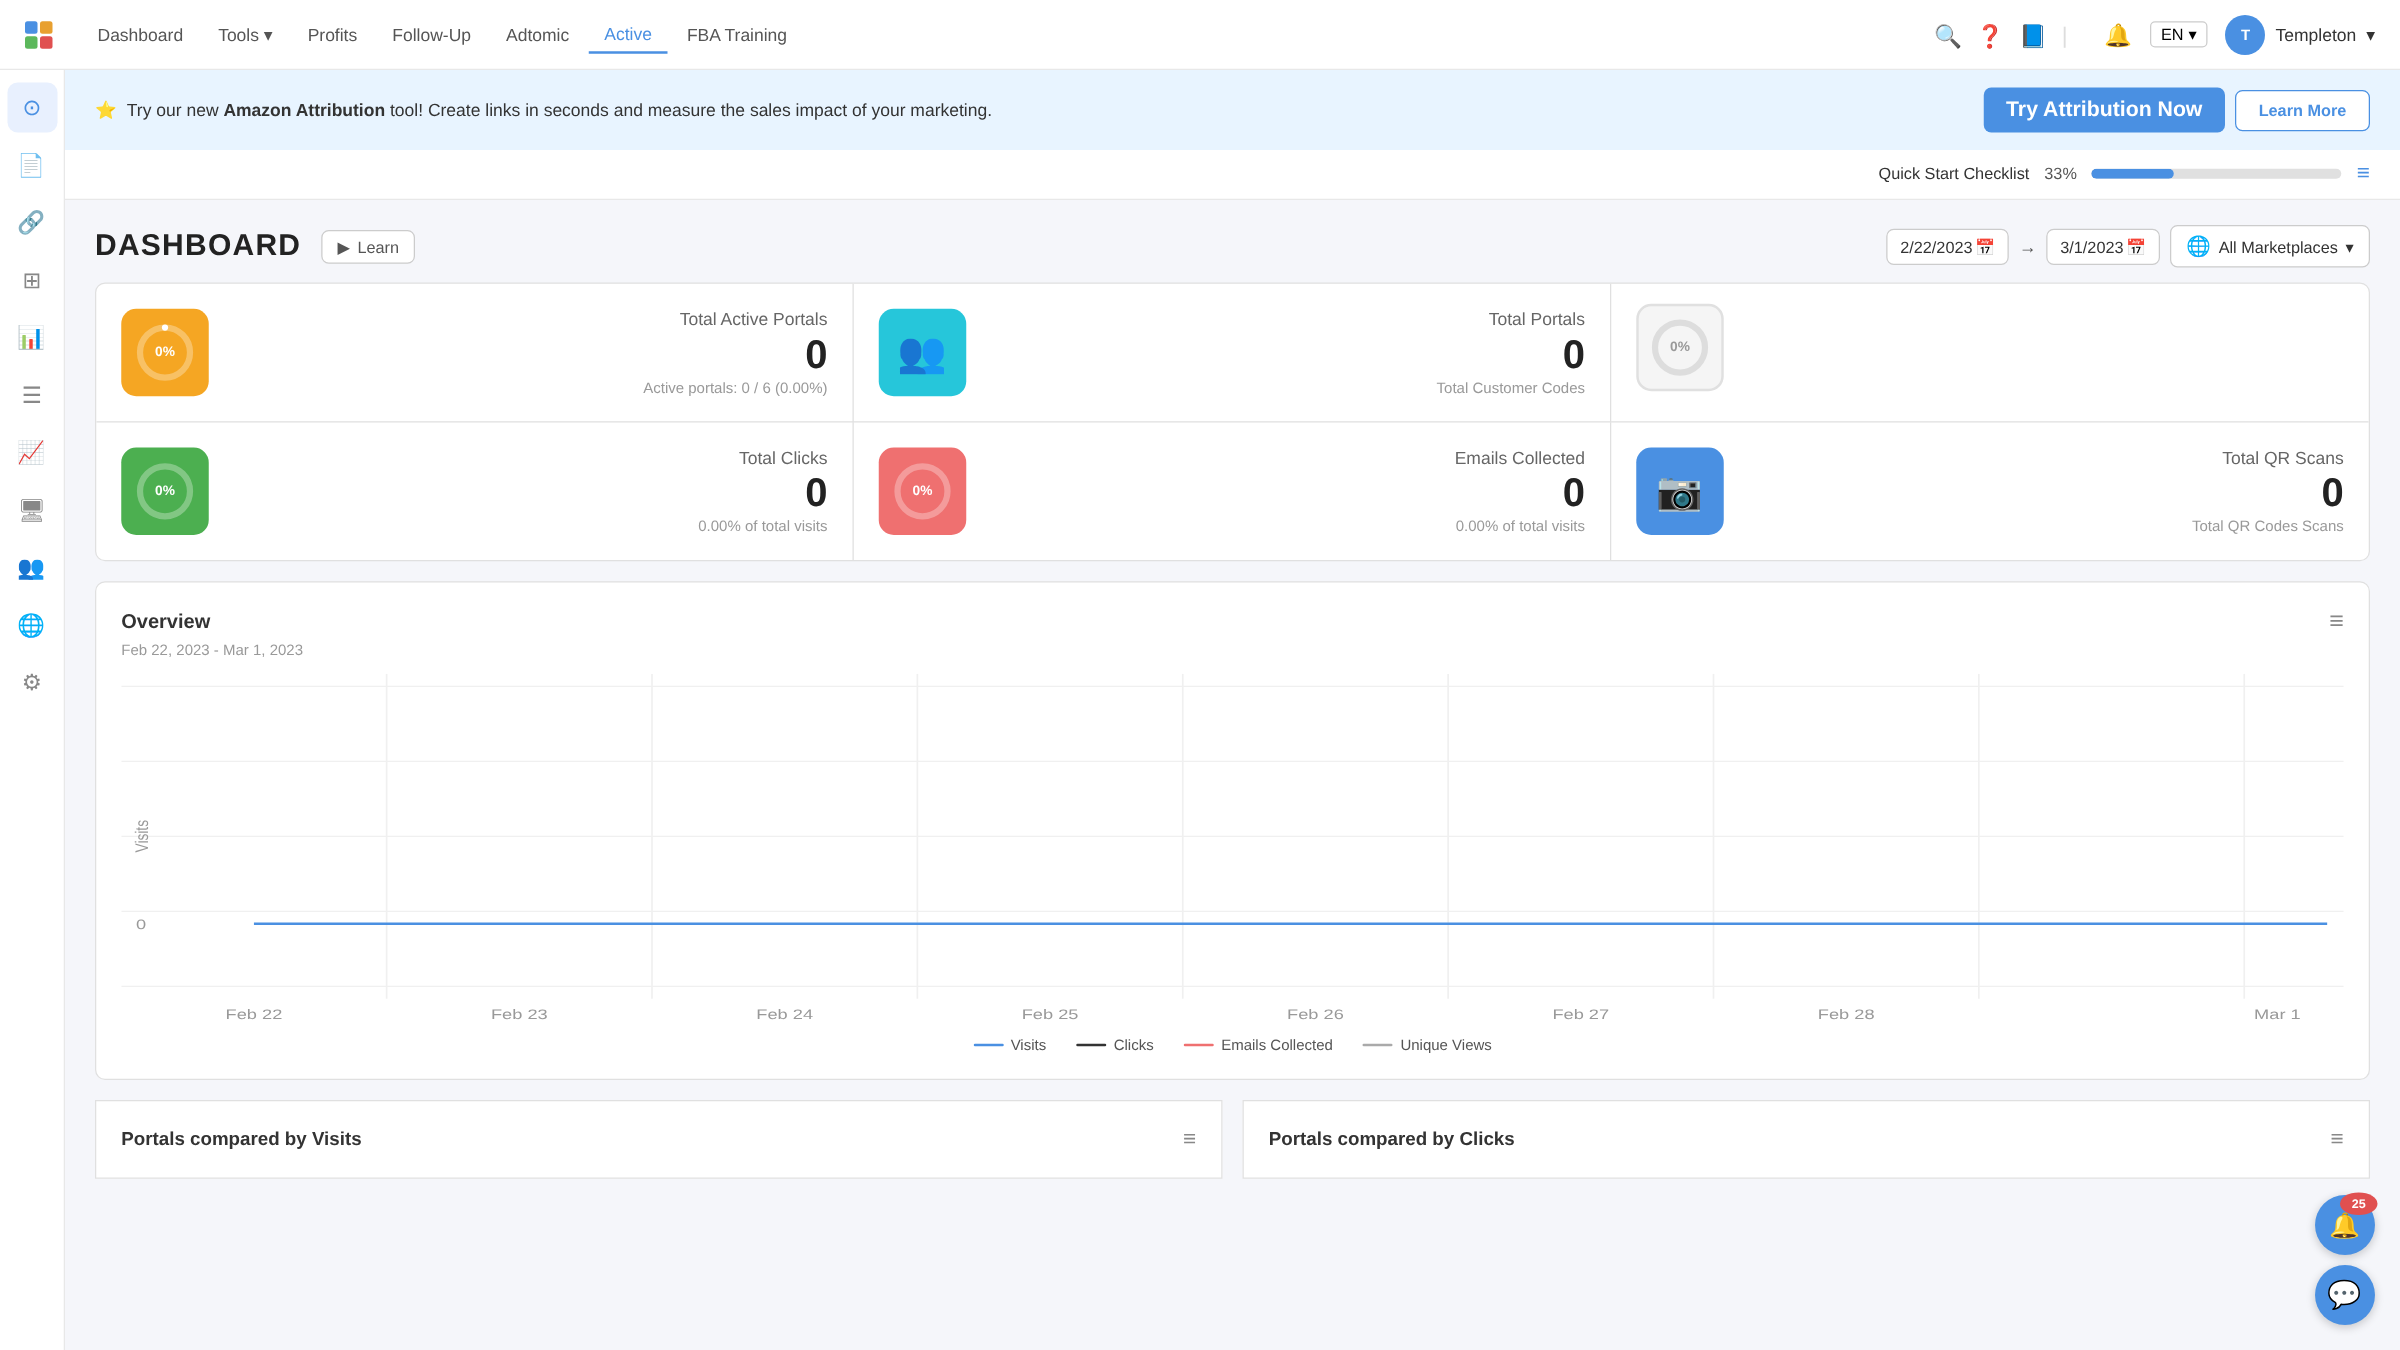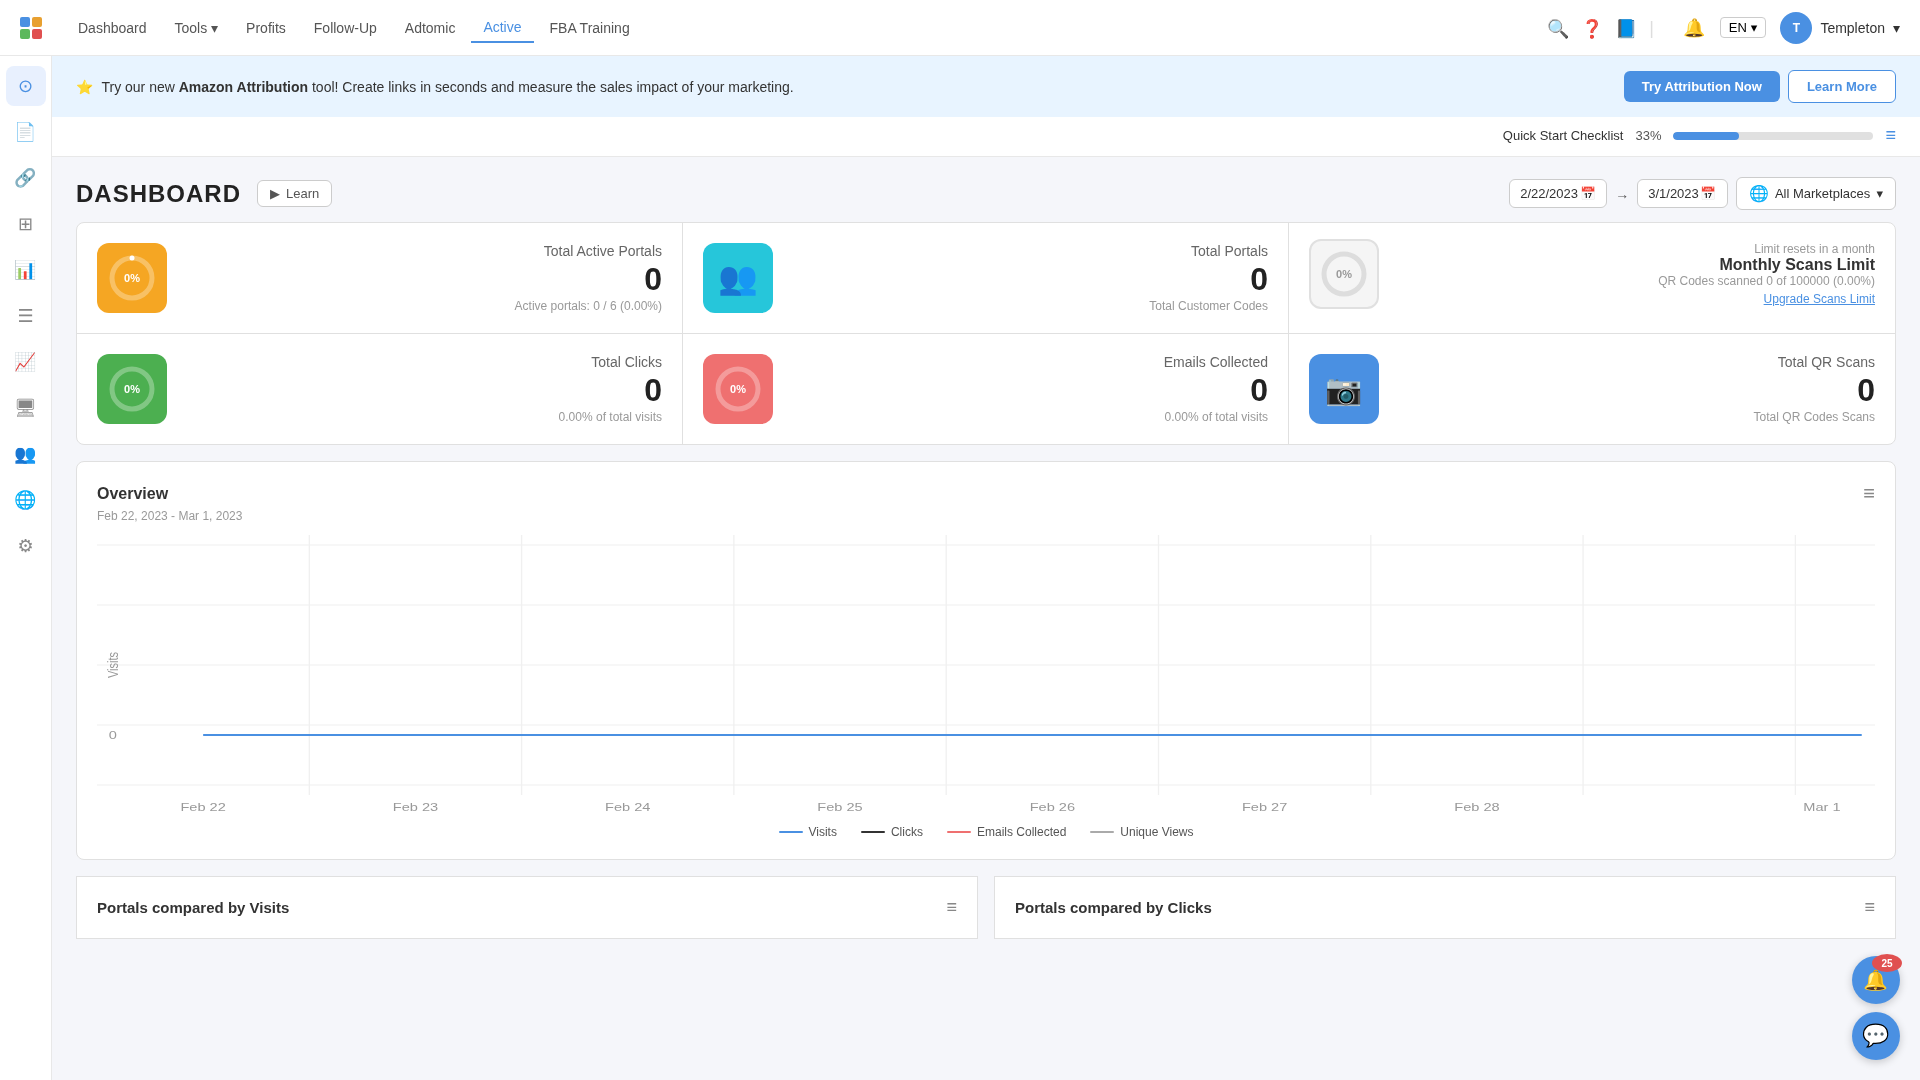--- a/index.html
+++ b/index.html
@@ -97,21 +97,21 @@
       color: #333;
     }
     .banner-text { flex: 1; }
     .banner-text strong { font-weight: 700; }
     .btn-attribution {
       background: #4a90e2;
       color: white;
       border: none;
       padding: 8px 18px;
       border-radius: 6px;
-      font-size: 13px;
+      font-size: 17px;
       font-weight: 600;
       cursor: pointer;
       white-space: nowrap;
     }
     .btn-learn {
       background: white;
       color: #4a90e2;
       border: 1px solid #4a90e2;
       padding: 8px 18px;
       border-radius: 6px;
@@ -440,26 +440,20 @@
       <div style="display:flex; align-items:center; gap:16px;">
         <div class="stat-icon gray-circle" style="background:#f5f5f5;">
           <div class="donut-ring">
             <svg width="50" height="50" viewBox="0 0 50 50">
               <circle cx="25" cy="25" r="20" fill="none" stroke="#ddd" stroke-width="5"></circle>
               <circle cx="25" cy="25" r="20" fill="none" stroke="#bbb" stroke-width="5" stroke-dasharray="0 126" transform="rotate(-90 25 25)"></circle>
             </svg>
             <span class="donut-label" style="color:#999">0%</span>
           </div>
         </div>
-        <div style="flex:1;">
-          <div style="font-size:12px; color:#999; text-align:right;">Limit resets in a month</div>
-          <div style="font-size:16px; font-weight:700; color:#333; text-align:right;">Monthly Scans Limit</div>
-          <div style="font-size:12px; color:#999; text-align:right;">QR Codes scanned 0 of 100000 (0.00%)</div>
-          <a class="upgrade-link">Upgrade Scans Limit</a>
-        </div>
       </div>
     </div>
 
     <div class="stat-card">
       <div class="stat-icon green">
         <div class="donut-ring">
           <svg width="50" height="50" viewBox="0 0 50 50">
             <circle cx="25" cy="25" r="20" fill="none" stroke="rgba(255,255,255,0.3)" stroke-width="5"></circle>
             <circle cx="25" cy="25" r="20" fill="none" stroke="white" stroke-width="5" stroke-dasharray="0 126" transform="rotate(-90 25 25)"></circle>
           </svg>

